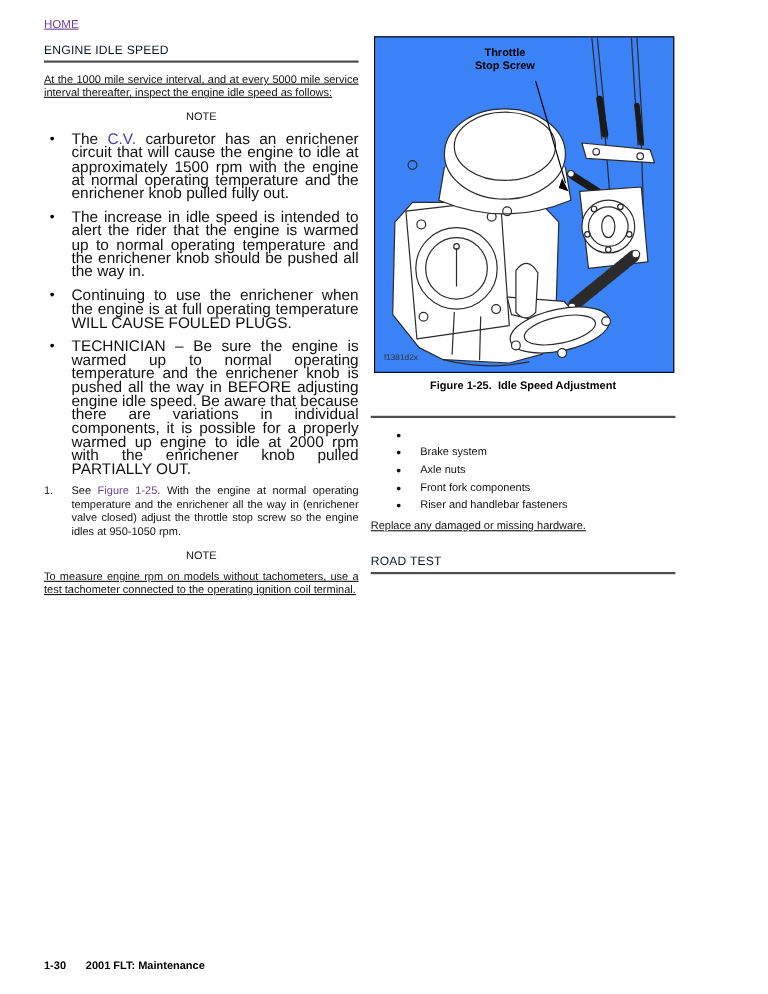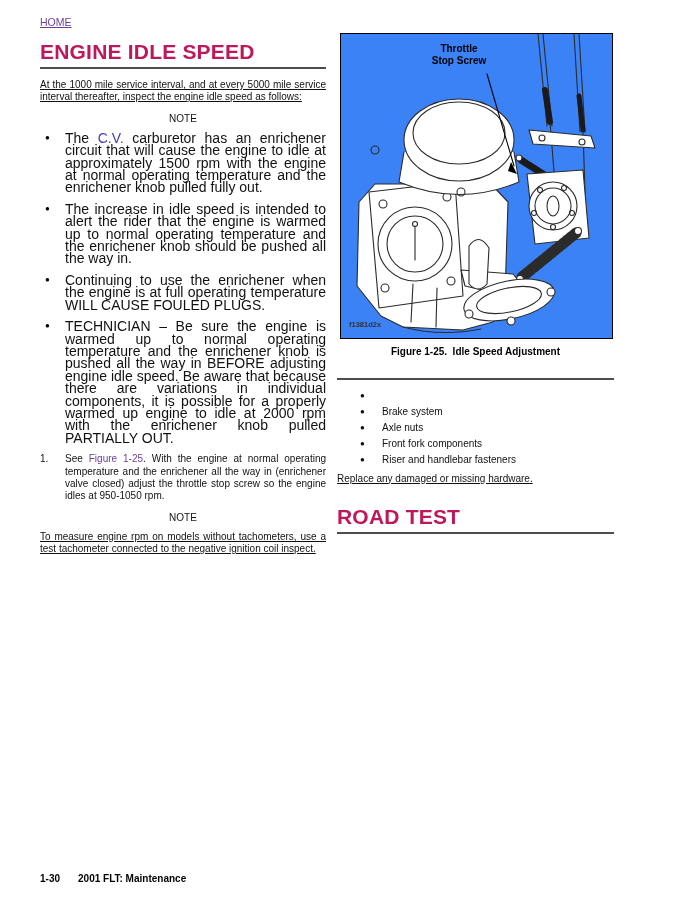--- a/index.html
+++ b/index.html
@@ -9,40 +9,40 @@
     overflow:hidden;
   }
   
   .col-left{position:absolute;left:40px;top:12px;width:286px;}
   .col-right{position:absolute;left:337px;top:33px;width:277px;}
 
   a.home{font-size:10.5px;color:#6b3fa0;text-decoration:underline;cursor:pointer;}
   .ref-link{color:#6b3fa0;cursor:pointer;text-decoration:none;}
   .cv-link{color:#4040b8;cursor:pointer;text-decoration:none;}
 
-  h1{font-size:21px;font-weight:bold;margin:10px 0 3px;letter-spacing:.2px;color:#be185d;}
+  h1{font-size:11px;font-weight:normal;margin:10px 0 3px;letter-spacing:.2px;color:#0f172a;}
   .rule{border:none;border-top:2px solid #4d4d4d;margin:0 0 10px;}
 
   p{font-size:10px;line-height:12.4px;text-align:justify;margin:0 0 9px;text-decoration:underline;}
   .note{font-size:10px;line-height:12px;text-align:center;margin:2px 0 7px;}
 
   .blist{margin:0 0 2px;}
   .bitem{display:flex;margin:0 0 9px;}
   .bmark{flex:0 0 20px;padding-left:5px;font-size:8px;line-height:12px;color:#000;}
   .btext{flex:1;font-size:14px;line-height:12.4px;text-align:justify;}
 
   .step{display:flex;margin:3px 0 9px;}
   .snum{flex:0 0 25px;font-size:10px;line-height:12.4px;}
   .stext{flex:1;font-size:10px;line-height:12.4px;text-align:justify;}
 
   
   .figbox{position:relative;width:271px;height:304px;border:1px solid #000;margin-left:3px;background:#3b82f6;}
   .callout{position:absolute;left:62px;top:9px;width:112px;text-align:center;
            font-size:10px;font-weight:bold;line-height:11.5px;color:#000;}
-  .figcode{position:absolute;left:8px;bottom:9px;font-size:7.5px;color:#333;font-weight:bold;}
+  .figcode{position:absolute;left:8px;bottom:9px;font-size:7.5px;color:#333;}
   .figcaption{font-size:10px;font-weight:bold;text-align:center;margin:7px 0 21px;white-space:pre-wrap;color:#000;}
   .figsvg{position:absolute;left:0;top:0;}
 
   .flist{margin:2px 0 6px;}
   .fitem{display:flex;margin:0 0 3.5px;}
   .fmark{flex:0 0 22px;margin-left:23px;font-size:8px;line-height:12.5px;}
   .ftext{flex:1;font-size:10px;line-height:12.5px;}
 
   .sect-gap{margin-top:20px;}
 
@@ -82,21 +82,21 @@
         <span class="btext">TECHNICIAN – Be sure the engine is warmed up to normal operating temperature and the enrichener knob is pushed all the way in BEFORE adjusting engine idle speed. Be aware that because there are variations in individual components, it is possible for a properly warmed up engine to idle at 2000 rpm with the enrichener knob pulled PARTIALLY OUT.</span>
       </div>
     </div>
 
     <div class="step">
       <span class="snum">1.</span>
       <span class="stext"><span>See </span><a class="ref-link">Figure 1-25</a><span>. With the engine at normal operating temperature and the enrichener all the way in (enrichener valve closed) adjust the throttle stop screw so the engine idles at 950-1050 rpm.</span></span>
     </div>
 
     <div class="note">NOTE</div>
-    <p>To measure engine rpm on models without tachometers, use a test tachometer connected to the negative ignition coil inspect.</p>
+    <p>To measure engine rpm on models without tachometers, use a test tachometer connected to the operating ignition coil terminal.</p>
   </div>
 
   <div class="col-right">
 
     <div class="figbox">
       <svg class="figsvg" width="271" height="303" viewBox="0 0 271 303" fill="none" stroke="#2b2b2b" stroke-width="1.1" stroke-linejoin="round" stroke-linecap="round">
 
         <path d="M197,0 L206,92"></path>
           <path d="M202,0 L211,92"></path>
         <path d="M233,0 L239,98"></path>

